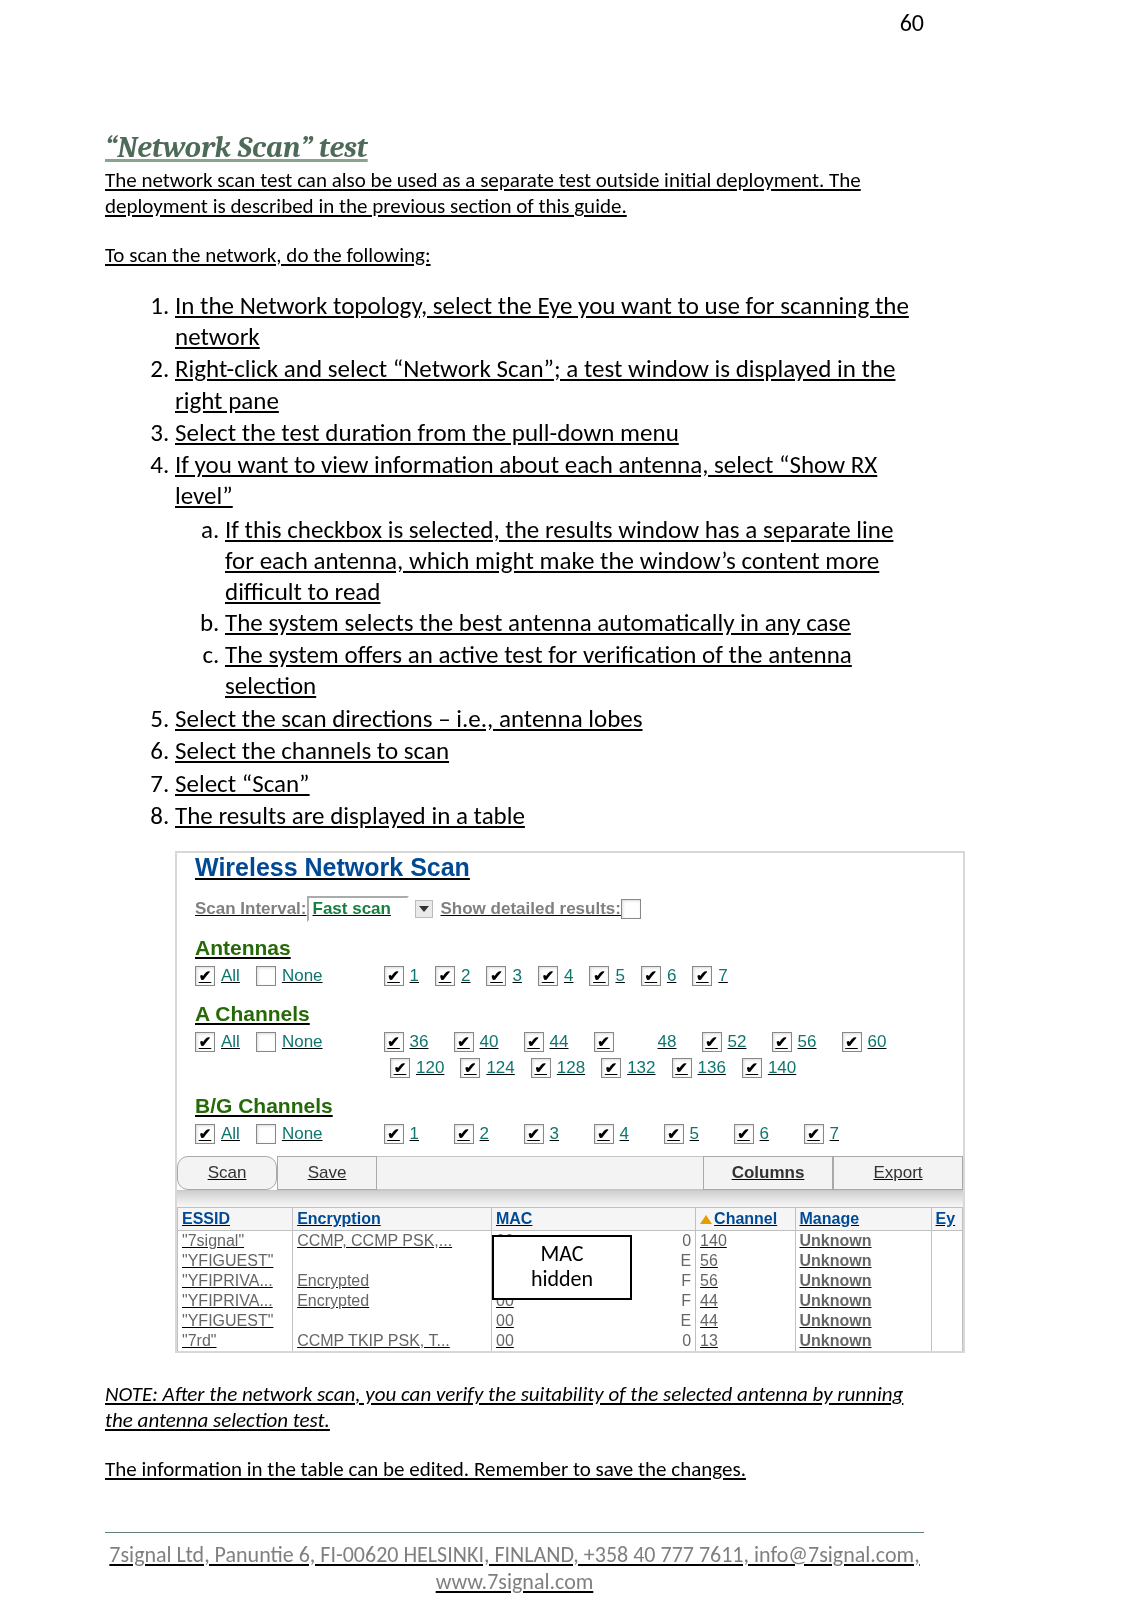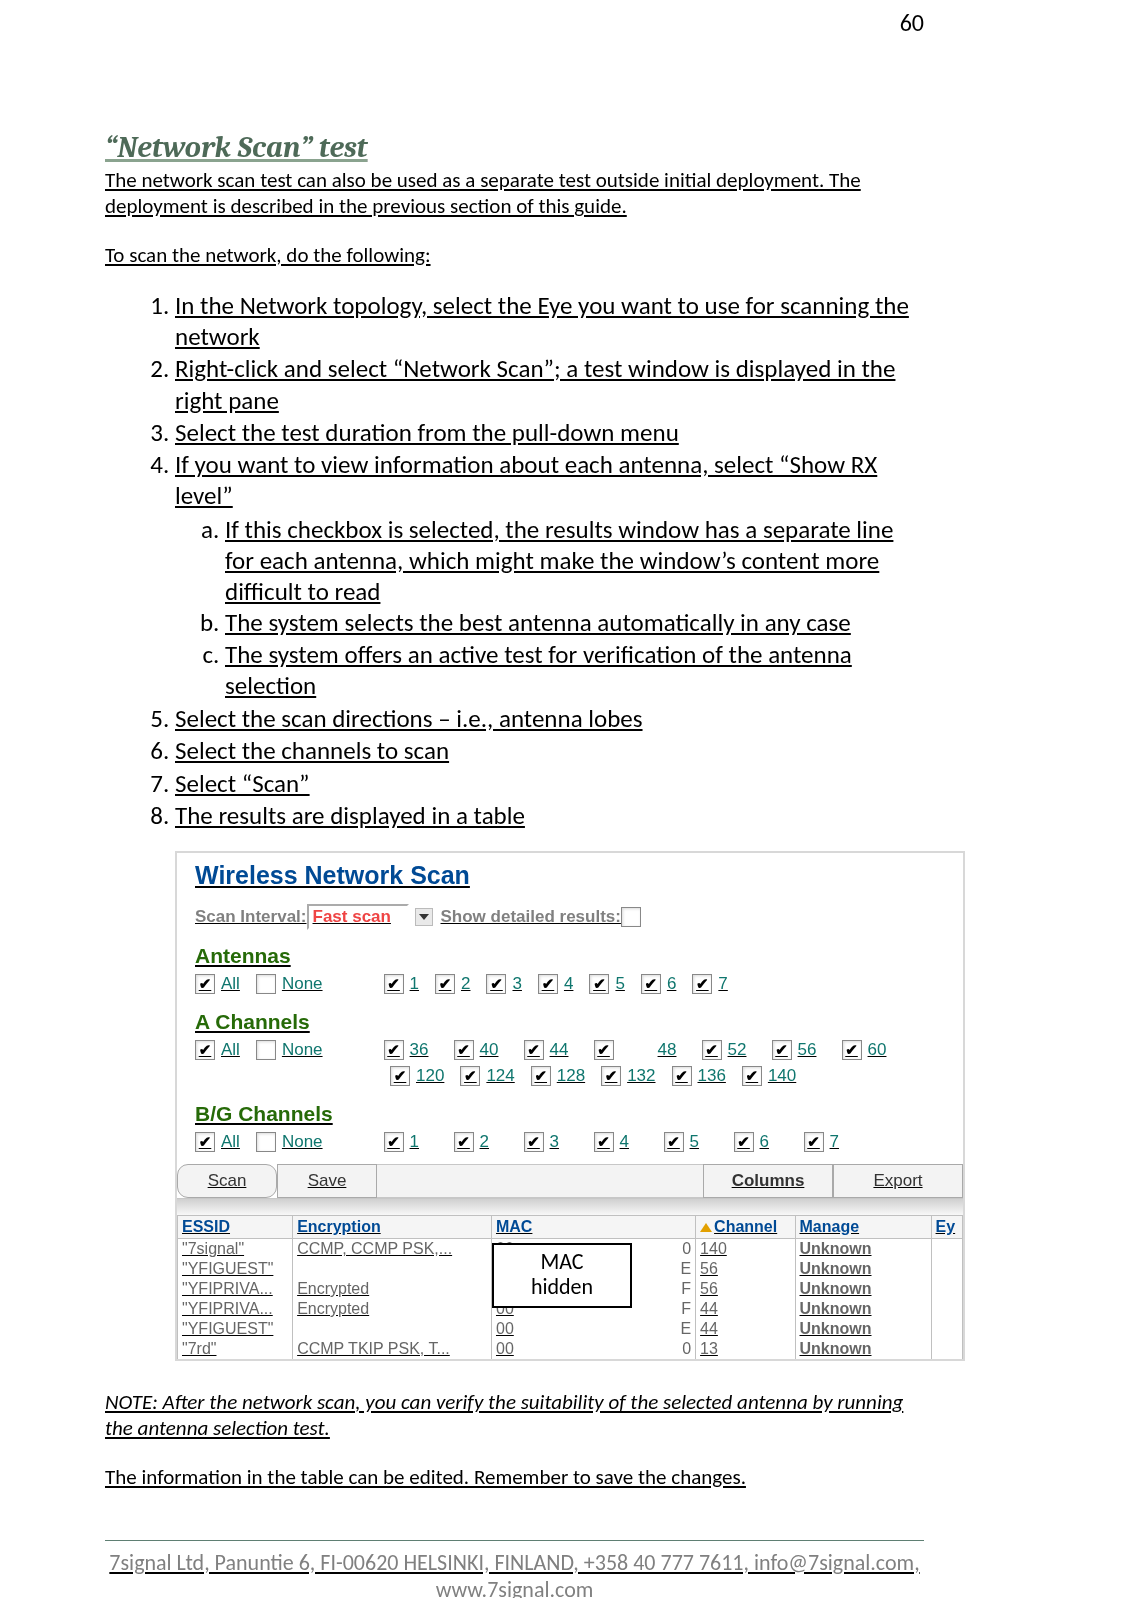--- a/index.html
+++ b/index.html
@@ -67,21 +67,21 @@
     border: 2px solid #d8d8d8;
     position: relative;
     box-sizing: border-box;
     width: 100%;
   }
   .wns-head {
     color: #004a95;
     font-family: Tahoma, Arial, sans-serif;
     font-weight: bold;
     font-size: 25px;
-    padding: 8px 0 4px 18px;
+    padding: 0 0 4px 18px;
   }
   .wns-row {
     display: flex;
     align-items: center;
     padding: 10px 0 0 18px;
     font-family: Tahoma, Arial, sans-serif;
     color: #808080;
     font-size: 17px;
   }
   .wns-row.bold {
@@ -92,21 +92,21 @@
     color: #266a08;
     font-family: Tahoma, Arial, sans-serif;
     font-weight: bold;
     font-size: 21px;
     padding: 14px 0 2px 18px;
   }
   .dd {
     border: 2px inset #fff;
     background: #fff;
     padding: 1px 4px;
-    color: #ef4444;
+    color: #15803d;
     min-width: 90px;
     display: inline-flex;
     align-items: center;
     justify-content: space-between;
     font-weight: bold;
   }
   .dd-arrow {
     width: 16px;
     height: 16px;
     border: 1px solid #bbb;

